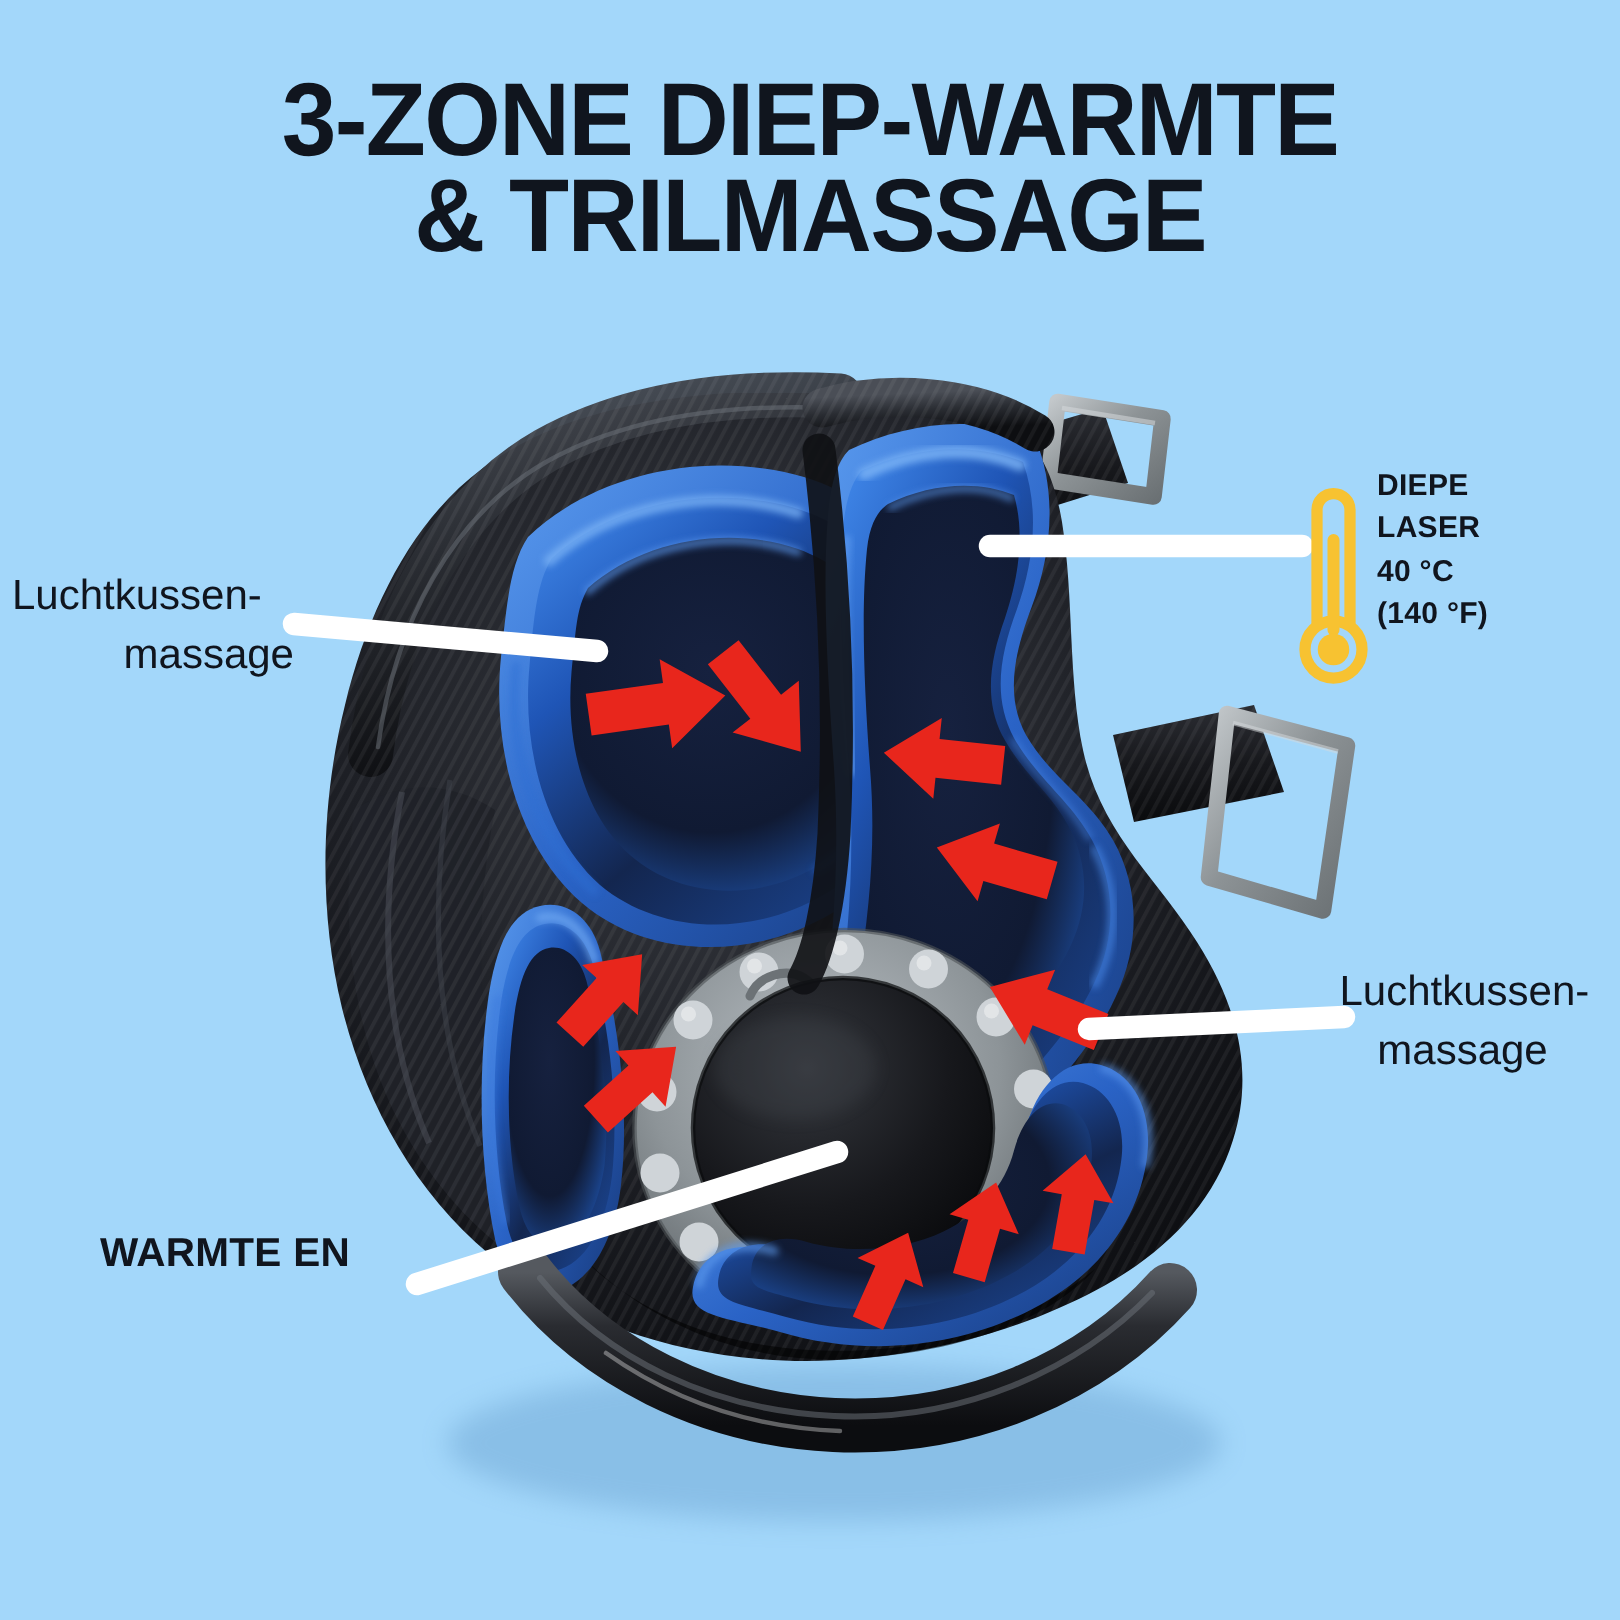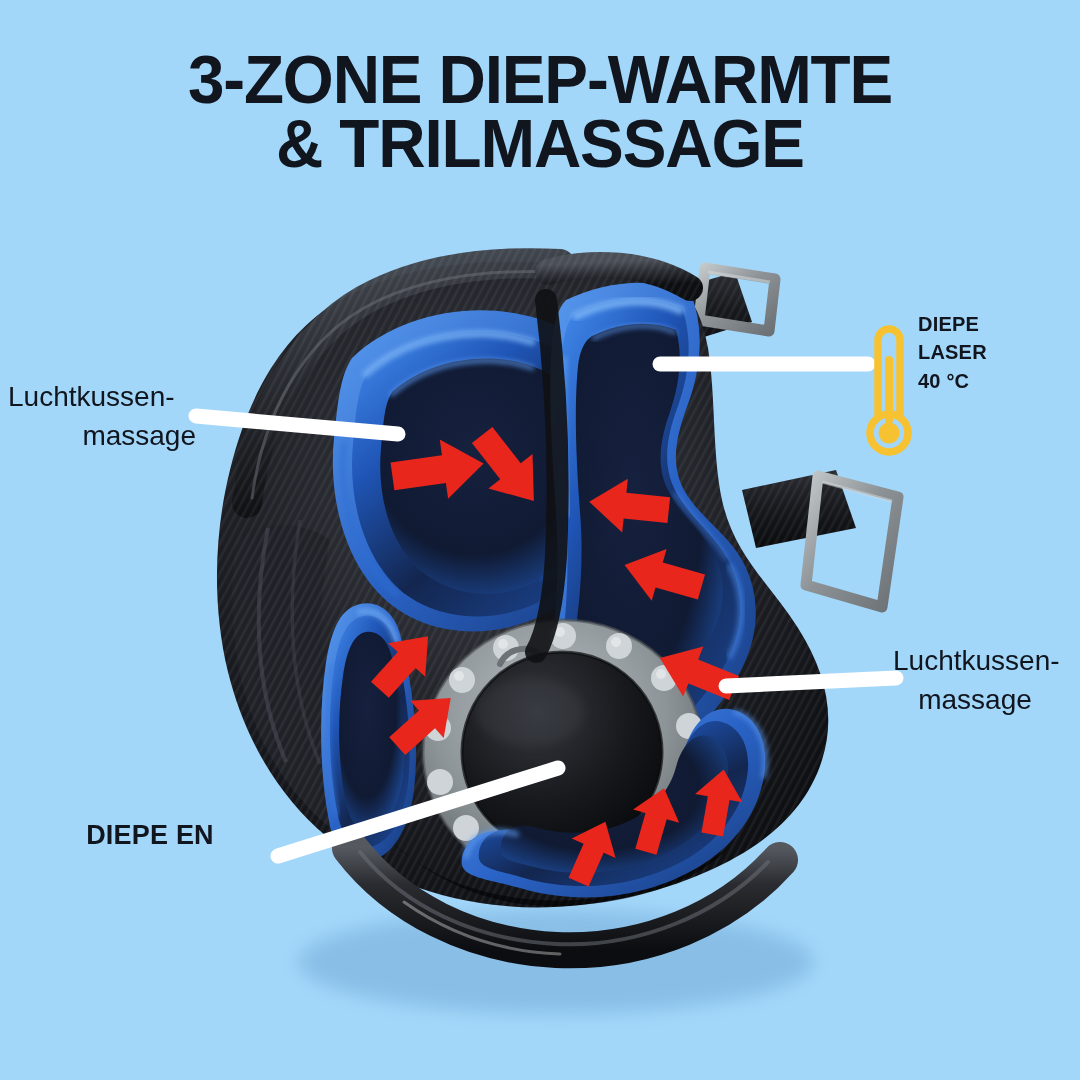--- a/index.html
+++ b/index.html
@@ -433,24 +433,25 @@
       <path d="M20 100 L20 24 A11 11 0 0 1 42 24 L42 100" stroke-width="7.5"></path>
       <circle cx="31" cy="117" r="19" stroke-width="7.5"></circle>
       <line x1="31" y1="44" x2="31" y2="104" stroke-width="8"></line>
     </g>
     <circle cx="31" cy="117" r="10.5" fill="#f7c231"></circle>
   </svg>
   <div class="callout" id="callout-heat">
     <span class="ln">DIEPE</span>
     <span class="ln">LASER</span>
     <span class="ln">40 °C</span>
+    <span class="ln">(140 °F)</span>
   </div>
 
   <div class="callout" id="callout-air-right">
     <span class="ln first">Luchtkussen-</span>
     <span class="ln second">massage</span>
   </div>
 
   <div class="callout" id="callout-laser">
-    <span class="ln">DIEPE EN</span>
+    <span class="ln">WARMTE EN</span>
   </div>
 
 </div>
 
 </body></html>

